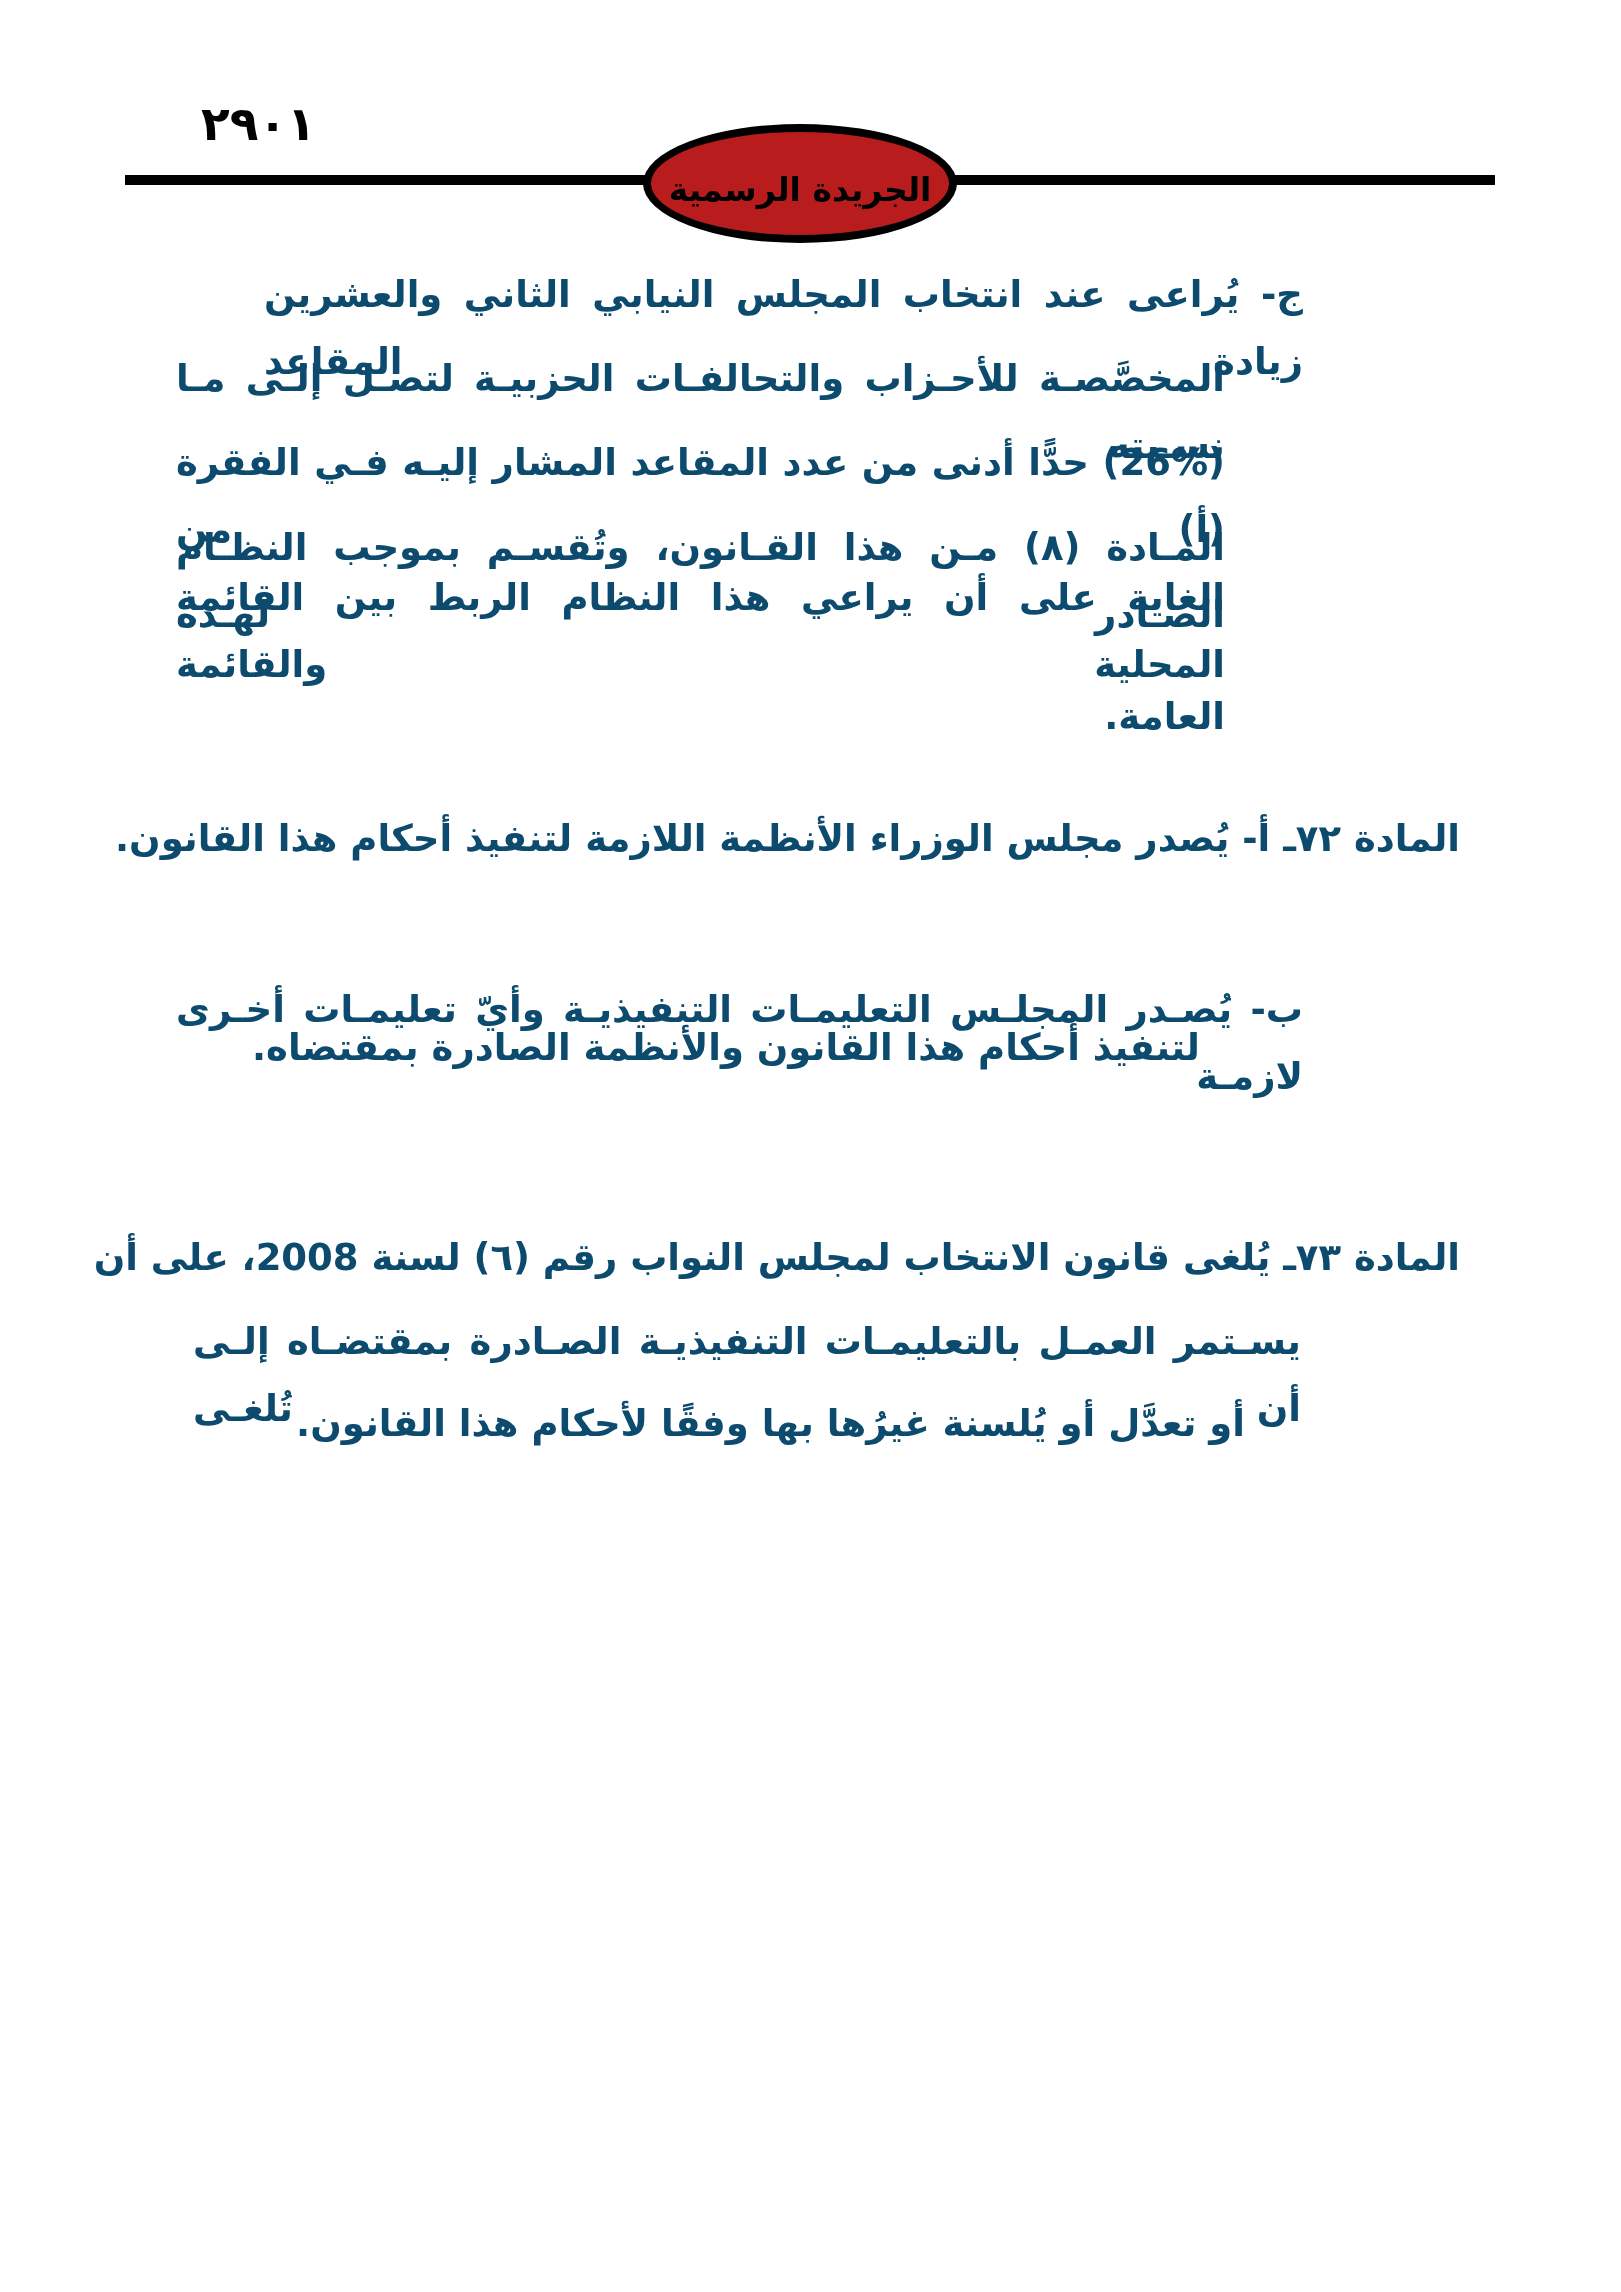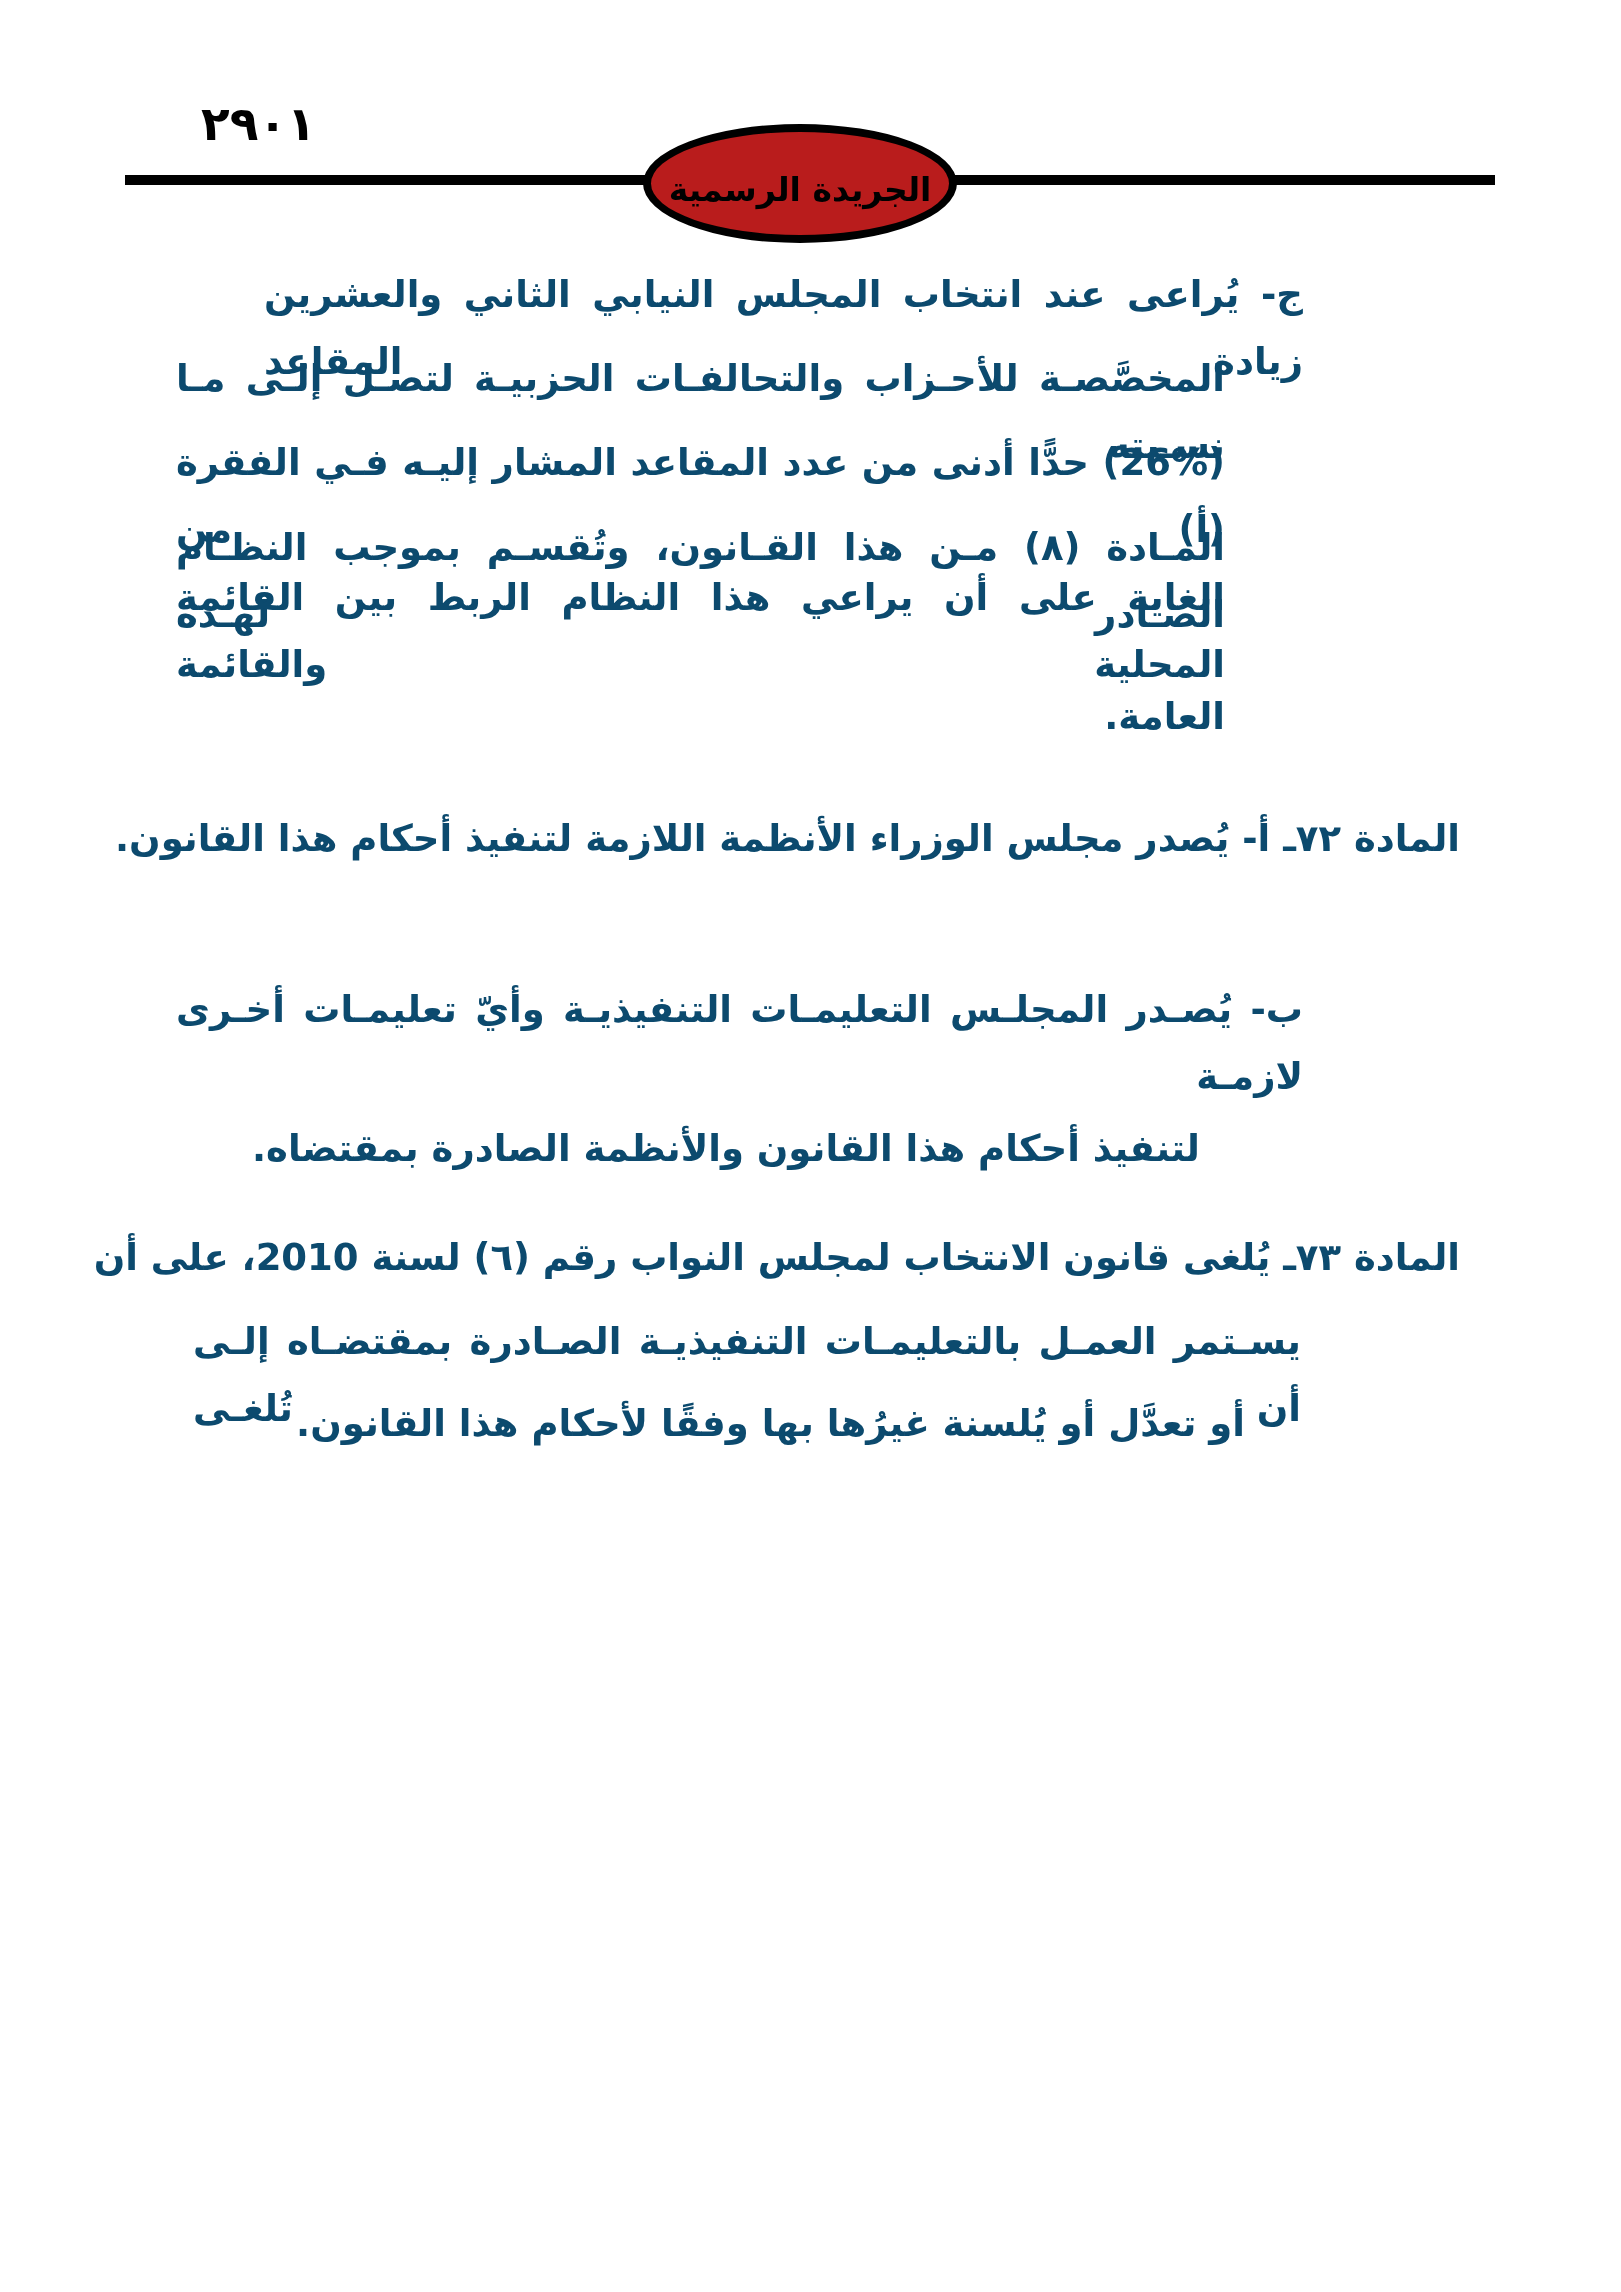--- a/index.html
+++ b/index.html
@@ -70,21 +70,21 @@
   .j1{ top:261px; right:318px; width:1039px; }
   .j2{ top:345px; right:396px; width:1049px; }
   .j3{ top:429px; right:396px; width:1049px; }
   .j4{ top:514px; right:396px; width:1049px; }
   .j5{ top:564px; right:396px; width:1049px; }
   .j6{ top:683px; right:396px; }
   
   .m72{ top:805px; right:161px; }
   
   .b1{ top:976px;  right:318px; width:1127px; }
-  .b2{ top:1115px; right:421px; }
+  .b2{ top:1014px; right:421px; }
   
   .m73a{ top:1224px; right:161px; }
   .m73b{ top:1308px; right:320px; width:1108px; }
   .m73c{ top:1390px; right:376px; }
 </style>
 </head>
 <body>
 
 <div class="page">
 
@@ -106,19 +106,19 @@
   <div>
     <div class="line rt m72">المادة ٧٢ـ أ- يُصدر مجلس الوزراء الأنظمة اللازمة لتنفيذ أحكام هذا القانون.</div>
   </div>
 
   <div>
     <div class="line just b1">ب- يُصـدر المجلـس التعليمـات التنفيذيـة وأيّ تعليمـات أخـرى لازمـة</div>
     <div class="line rt b2">لتنفيذ أحكام هذا القانون والأنظمة الصادرة بمقتضاه.</div>
   </div>
 
   <div>
-    <div class="line rt m73a">المادة ٧٣ـ يُلغى قانون الانتخاب لمجلس النواب رقم (٦) لسنة 2010، على أن</div>
+    <div class="line rt m73a">المادة ٧٣ـ يُلغى قانون الانتخاب لمجلس النواب رقم (٦) لسنة 2008، على أن</div>
     <div class="line just m73b">يسـتمر العمـل بالتعليمـات التنفيذيـة الصـادرة بمقتضـاه إلـى أن تُلغـى</div>
     <div class="line rt m73c">أو تعدَّل أو يُلسنة غيرُها بها وفقًا لأحكام هذا القانون.</div>
   </div>
 
 </div>
 
 
 </body></html>

